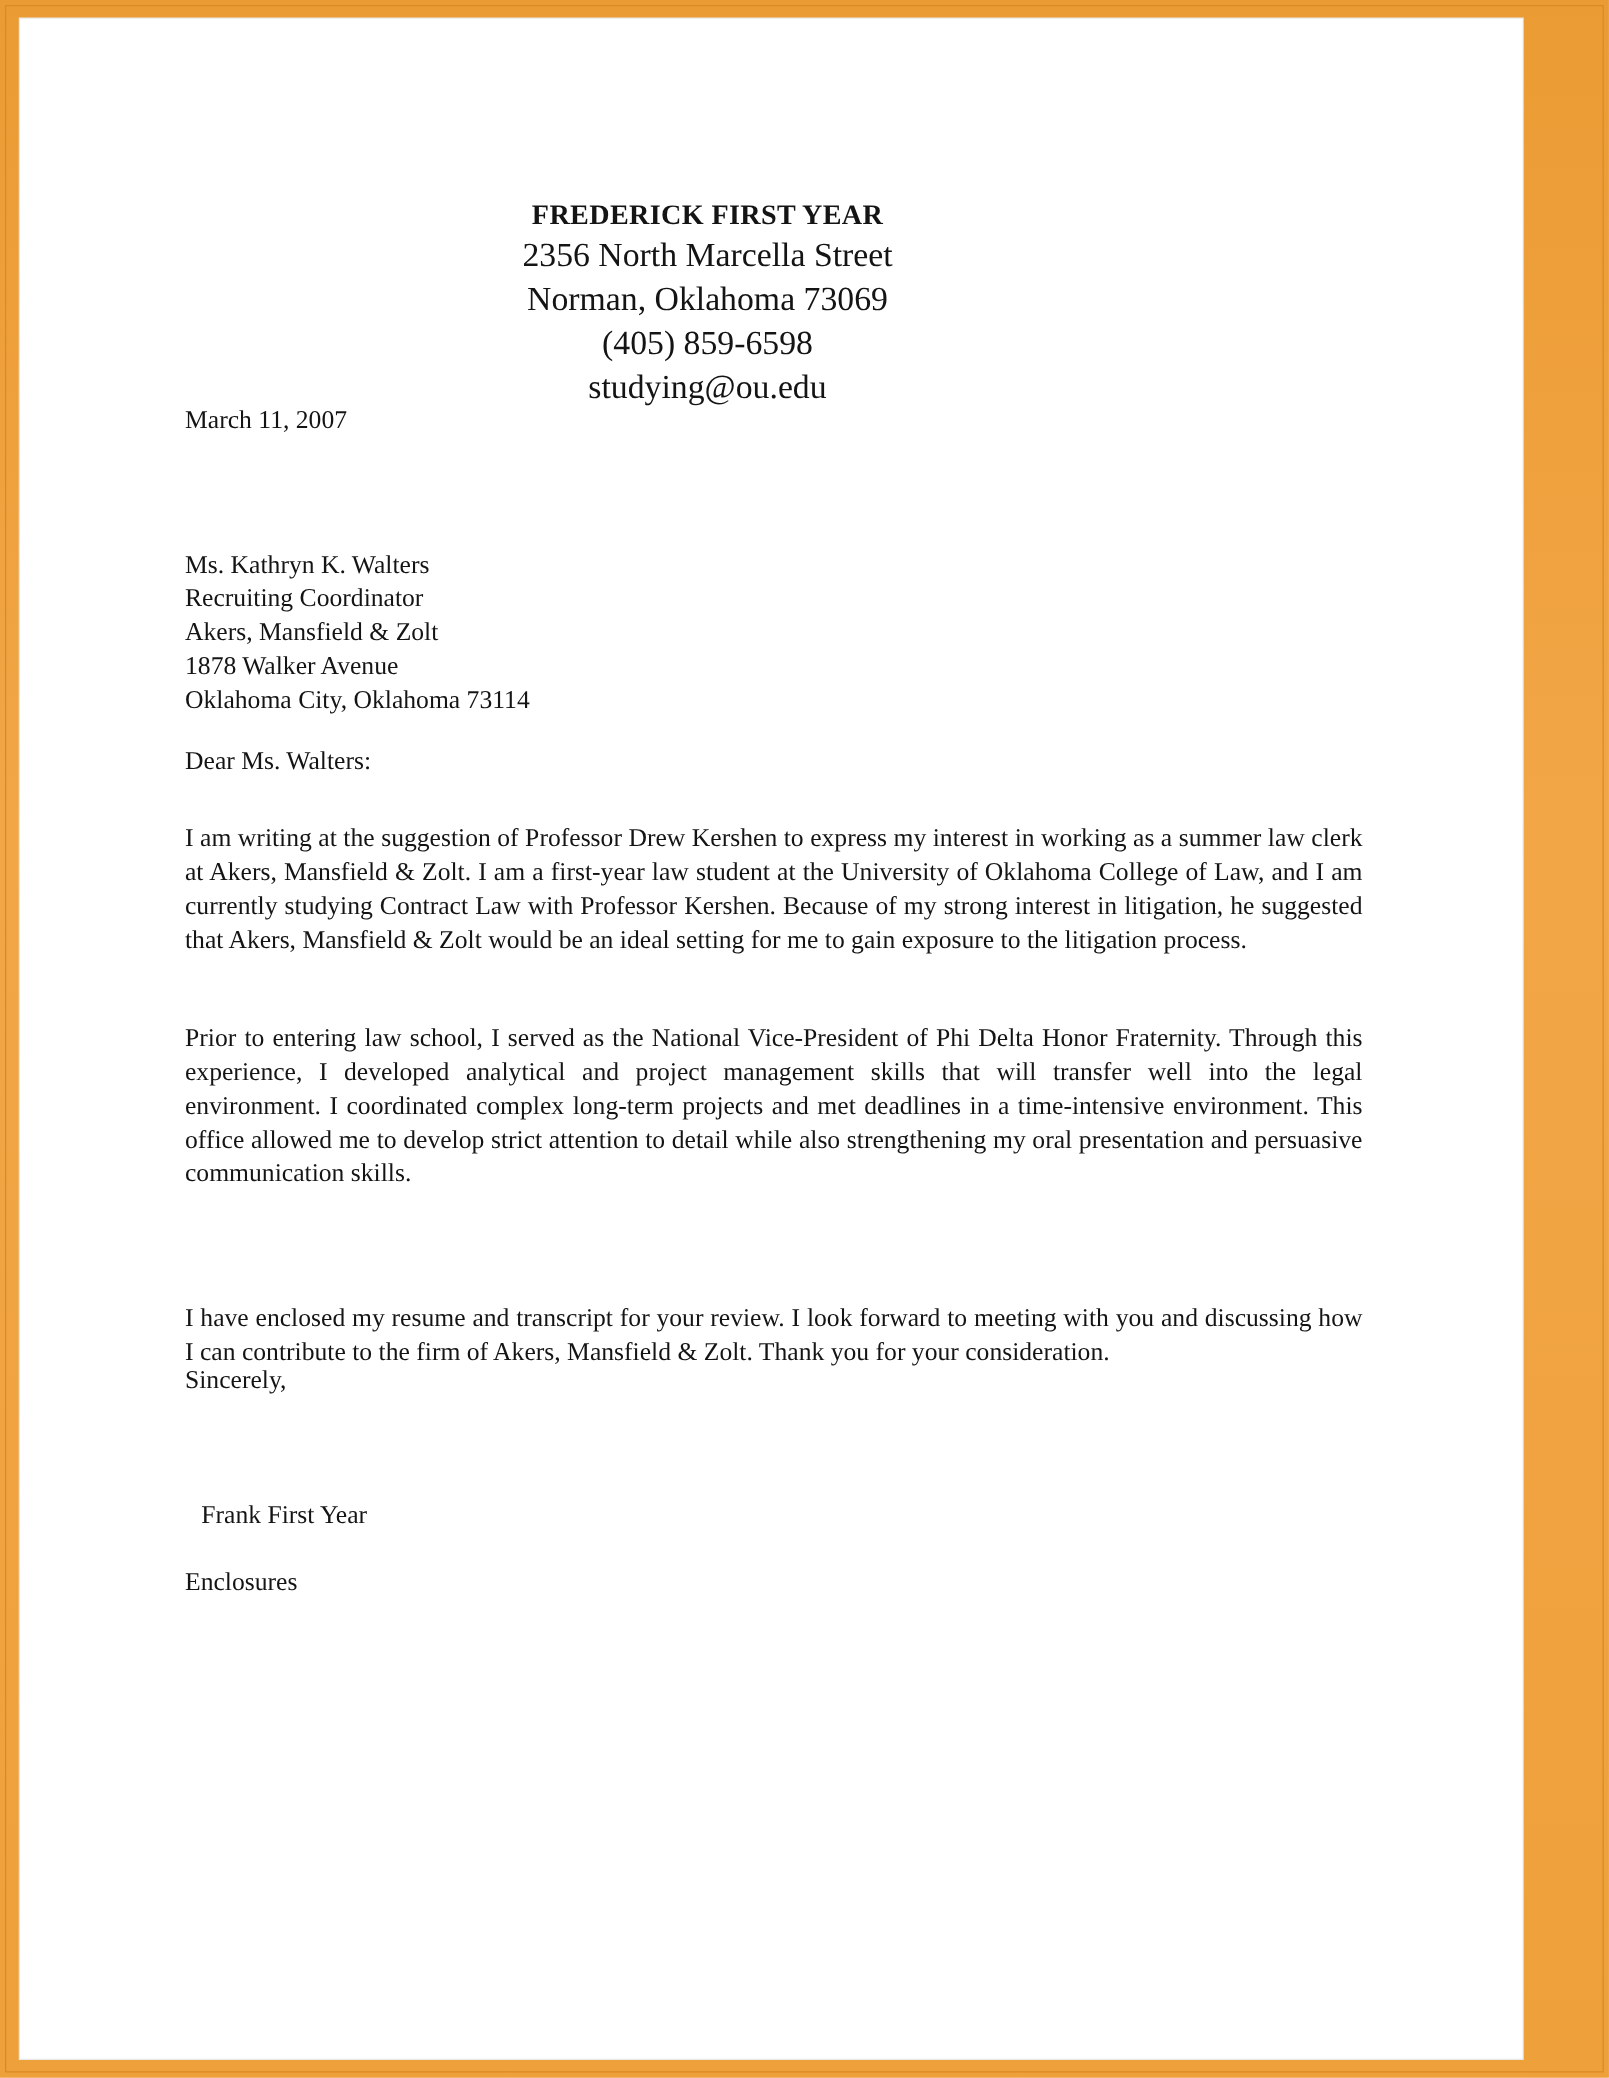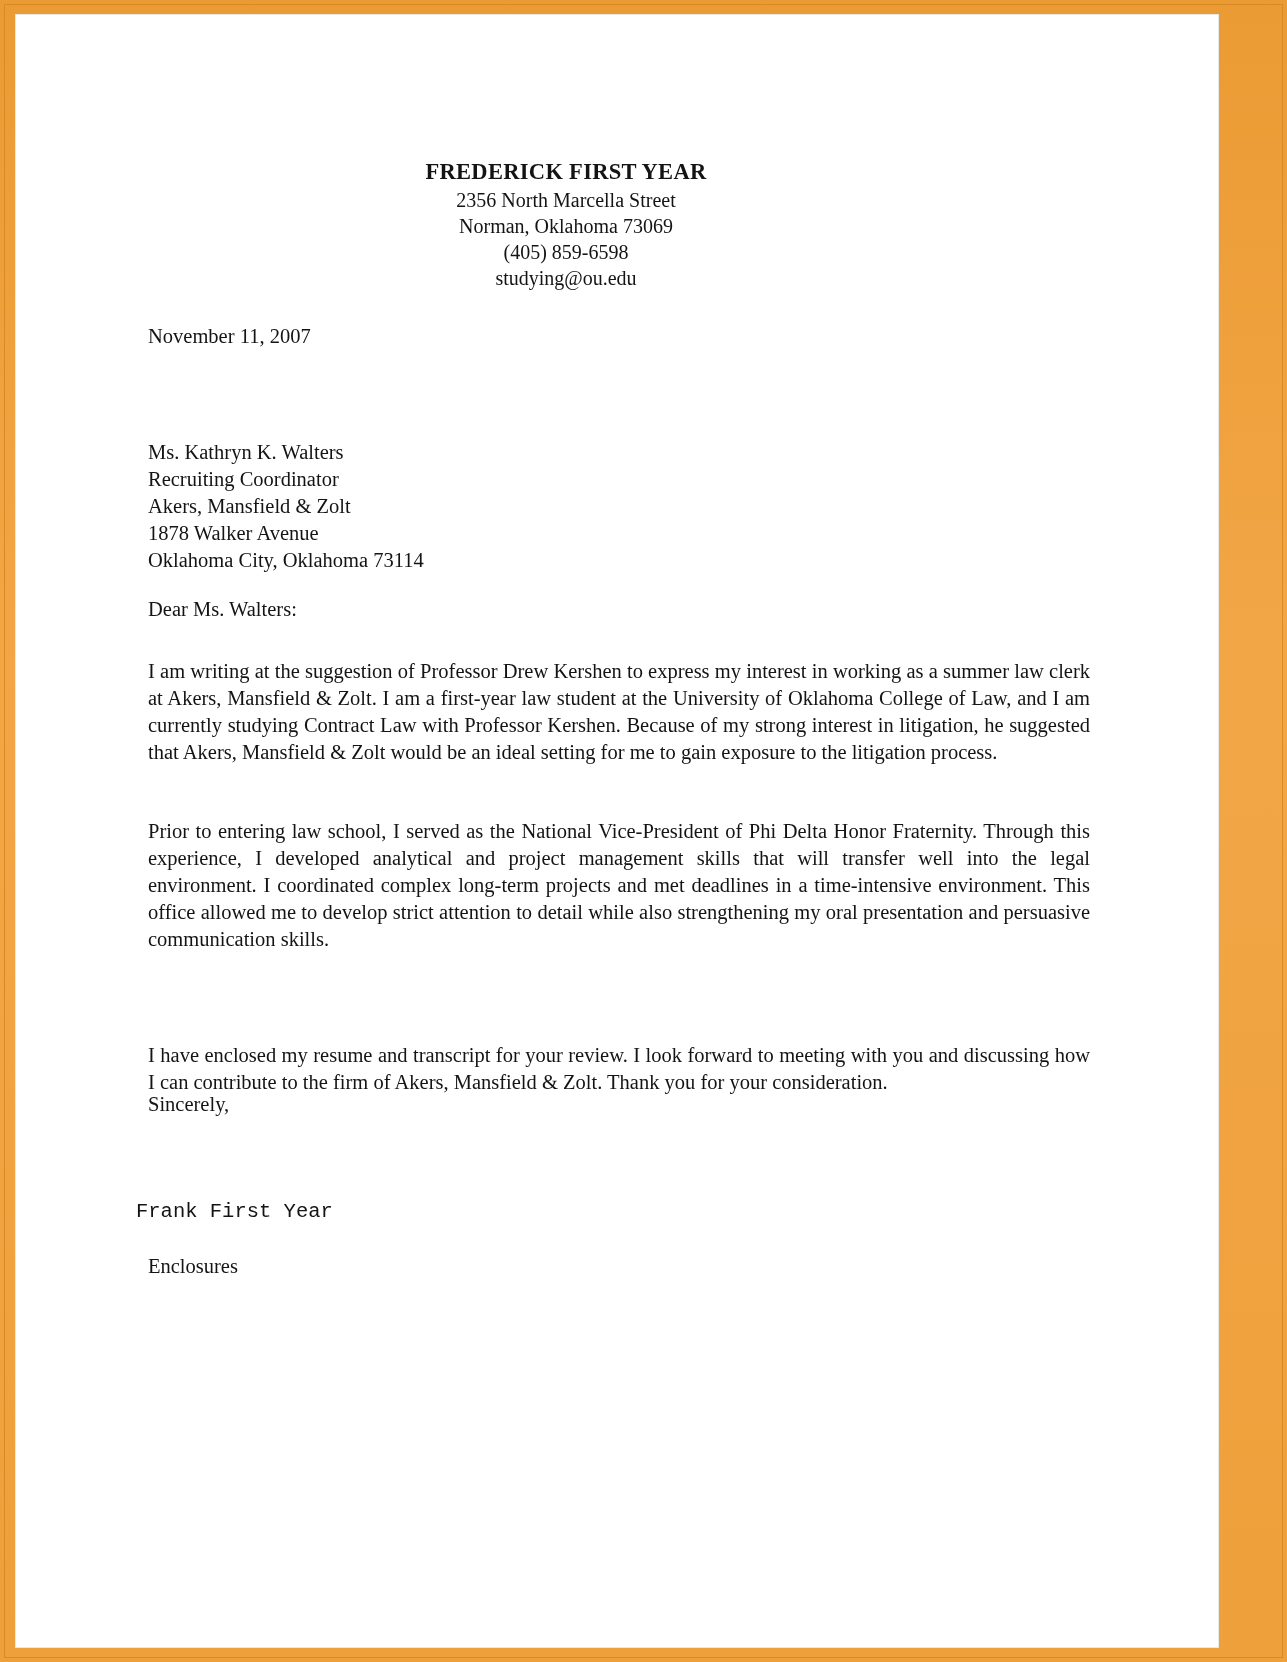--- a/index.html
+++ b/index.html
@@ -59,21 +59,21 @@
     margin-top: 10px;
   }
   #letterhead .lh-name {
     font-weight: bold;
     font-size: 22.5px;
     letter-spacing: 0.3px;
     line-height: 1.28;
     white-space: nowrap;
   }
   #letterhead .lh-line {
-    font-size: 20px;
+    font-size: 27px;
     line-height: 1.30;
     white-space: nowrap;
   }
 
   
   .blk {
     position: absolute;
     left: 132px;
     width: 940px;
   }
@@ -90,42 +90,42 @@
     text-align: justify;
     text-justify: inter-word;
     text-align-last: left;
     hyphens: none;
   }
   #para-1 { top: 643px; }
   #para-2 { top: 803px; }
   #para-3 { top: 1007px; margin-top: 20px; }
 
   #closing    { position: absolute; left: 132px; top: 1076px; }
-  #signer     { position: absolute; left: 120px; top: 1184px; font-family: Liberation Mono, monospace; }
+  #signer     { position: absolute; left: 145px; top: 1184px; }
   #enclosures { position: absolute; left: 132px; top: 1238px; }
 </style>
 </head>
 <body>
 
 <div id="scan-frame">
   <div id="frame-edge"></div>
 
   <div id="page">
     <div id="page-inner">
 
       <div id="letterhead">
         <div class="lh-name">FREDERICK FIRST YEAR</div>
         <div class="lh-line">2356 North Marcella Street</div>
         <div class="lh-line">Norman, Oklahoma 73069</div>
         <div class="lh-line">(405) 859-6598</div>
         <div class="lh-line">studying@ou.edu</div>
       </div>
 
       <div class="blk" id="date-block">
-        <div class="ln">November 11, 2007</div>
+        <div class="ln">March 11, 2007</div>
       </div>
 
       <div class="blk" id="recipient-block">
         <div class="ln">Ms. Kathryn K. Walters</div>
         <div class="ln">Recruiting Coordinator</div>
         <div class="ln">Akers, Mansfield &amp; Zolt</div>
         <div class="ln">1878 Walker Avenue</div>
         <div class="ln">Oklahoma City, Oklahoma 73114</div>
       </div>
 

